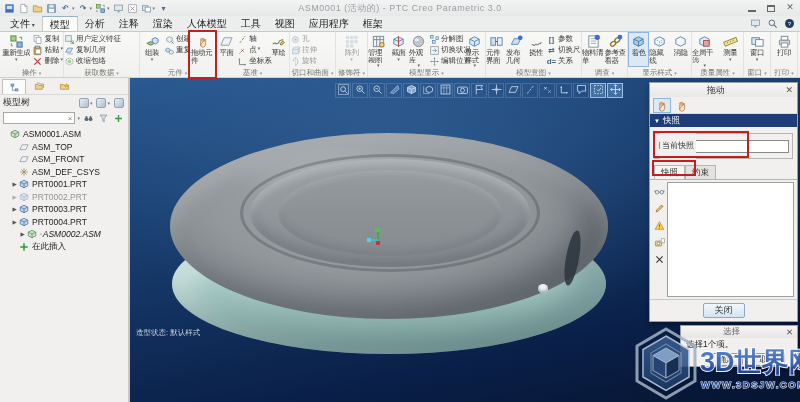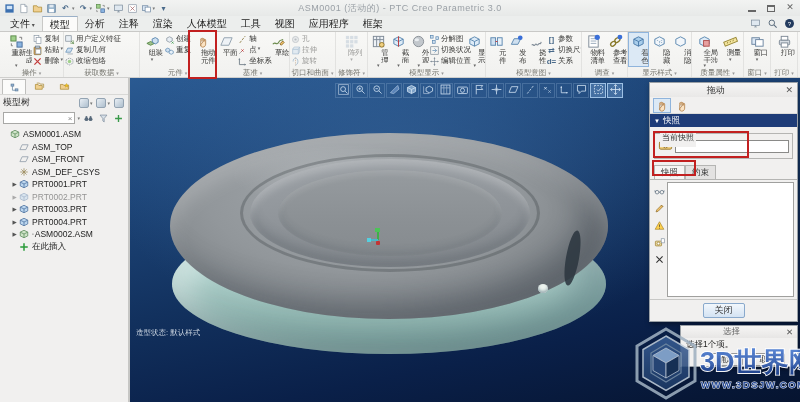--- a/index.html
+++ b/index.html
@@ -25,21 +25,21 @@
   .tab.active{background:#fbfbfa;border:1px solid #c9c9c7;border-bottom:none;border-top:1px solid #9ab0c8;}
   .minis{position:absolute;right:4px;bottom:1px;display:flex;gap:4px;align-items:center;}
   
   .ribbon{display:flex;height:46px;background:linear-gradient(180deg,#f8f8f6,#f1f1ef);border-bottom:1px solid #cfcfcd;}
   .rgroup{display:flex;flex-direction:column;border-right:1px solid #e2e2e0;overflow:hidden;flex:none;}
   .rgroup.g-component{overflow:visible;}
   .rbody{flex:1;display:flex;align-items:flex-start;}
   .rlabel{height:11px;font-size:7.5px;color:#76766f;text-align:center;line-height:11px;white-space:nowrap;overflow:hidden;}
   .rlabel .arr{font-size:5px;color:#999;}
   .btn-l{display:flex;flex-direction:column;align-items:center;width:24px;min-width:0;flex:1 1 auto;padding-top:2px;height:35px;position:relative;}
-  .btn-l .lbl{font-size:7.5px;line-height:1.1;text-align:right;color:#3a3a38;max-height:17px;overflow:hidden;letter-spacing:-.5px;margin-left:7px;}
+  .btn-l .lbl{font-size:7.5px;line-height:1.1;text-align:left;color:#3a3a38;max-height:17px;overflow:hidden;letter-spacing:-.5px;}
   .btn-l .arr{font-size:5px;color:#666;line-height:4px;}
   .btn-l.pressed{background:#dce9f5;border:1px solid #8fb4dc;padding-top:1px;}
   .rcol{display:flex;flex-direction:column;padding-top:2px;min-width:0;}
   .btn-s{display:flex;align-items:flex-start;height:11px;font-size:7.5px;color:#3a3a38;white-space:nowrap;gap:1px;min-width:0;}
   .btn-s .arr{font-size:5px;color:#666;}
   .dim{opacity:.5;}
   .redbox::after{content:"";position:absolute;left:-3px;right:-2px;top:-2px;bottom:-12px;border:2px solid #c22020;z-index:8;pointer-events:none;}
   
   .ic{width:15px;height:15px;flex:none;display:inline-flex;align-items:center;justify-content:center;}
   .ic svg{width:100%;height:100%;display:block;}
@@ -110,21 +110,21 @@
      box-shadow:1px 2px 5px rgba(0,0,0,.4);z-index:5;display:flex;flex-direction:column;}
   .dp-title{height:14px;display:flex;align-items:center;font-size:9px;background:linear-gradient(180deg,#f6f5f4,#e9e8e7);}
   .dp-title .t{flex:1;text-align:center;}
   .dp-title .x{font-size:9px;color:#555;padding:0 4px;}
   .dp-tools{height:17px;display:flex;align-items:center;gap:2px;padding-left:3px;border-bottom:1px solid #dcdcda;}
   .dp-tool{width:18px;height:15px;display:flex;align-items:center;justify-content:center;border:1px solid transparent;}
   .dp-tool.sel{background:#dce9f5;border:1px solid #8fb4dc;}
   .dp-snapbar{height:13px;background:#1e3c78;color:#fff;font-size:8.5px;display:flex;align-items:center;padding-left:4px;gap:3px;}
   .dp-snapbar .arr2{font-size:6px;}
   .dp-field{margin:6px 4px 2px 4px;border:1px solid #b5b5b3;position:relative;height:26px;display:flex;align-items:center;padding:0 3px;gap:2px;}
-  .dp-legend{position:absolute;top:-6px;left:5px;background:#f1f0ef;font-size:8px;color:#333;padding:4px 2px;}
+  .dp-legend{position:absolute;top:-6px;left:5px;background:#f1f0ef;font-size:8px;color:#333;padding:12px 2px;}
   .dp-field input{flex:1;height:13px;border:1px solid #8a8a88;background:#fff;font-size:8px;min-width:0;}
   .dp-tabs{height:15px;display:flex;align-items:flex-end;padding-left:4px;border-bottom:1px solid #b5b5b3;margin-top:4px;}
   .dp-tab{padding:0 6px;font-size:8.5px;line-height:13px;border:1px solid #b5b5b3;border-bottom:none;background:#e3e2e1;position:relative;}
   .dp-tab.active{background:#f6f5f4;}
   .dp-body{flex:1;display:flex;padding:2px 3px 2px 1px;min-height:0;}
   .dp-sideicons{width:16px;display:flex;flex-direction:column;gap:3px;align-items:center;padding-top:2px;}
   .dp-list{flex:1;background:#fff;border:1px solid #a0a09e;}
   .dp-close{height:22px;border-top:1px solid #c8c8c6;display:flex;align-items:center;justify-content:center;}
   .dp-closebtn{width:42px;height:15px;font-size:9px;display:flex;align-items:center;justify-content:center;
      background:linear-gradient(180deg,#f2f7fc,#d4e3f3);border:1px solid #89a9cc;border-radius:2px;}
@@ -901,21 +901,21 @@
           <li style="padding-left: 11px;">
             <span class="ex">▶</span>
             <span class="tic">
               <svg viewBox="0 0 16 16">
                 <path d="M3 5.5L8 3l5 2.5v5L8 13l-5-2.5z" fill="#bcd6ee" stroke="#4a6f9e"></path>
                 <path d="M3 5.5L8 8l5-2.5M8 8v5" fill="none" stroke="#4a6f9e"></path>
               </svg>
             </span>
             <span>PRT0004.PRT</span>
           </li>
-          <li style="padding-left: 11px;">
+          <li style="padding-left: 19px; font-style: italic;">
             <span class="ex">▶</span>
             <span class="tic">
               <svg viewBox="0 0 16 16">
                 <path d="M3 5.5L8 3l5 2.5v5L8 13l-5-2.5z" fill="#cfe3c8" stroke="#5a8a5a"></path>
                 <path d="M3 5.5L8 8l5-2.5M8 8v5" fill="none" stroke="#5a8a5a"></path>
               </svg>
             </span>
             <span class="mk">▫</span>
             <span>ASM0002.ASM</span>
           </li>

